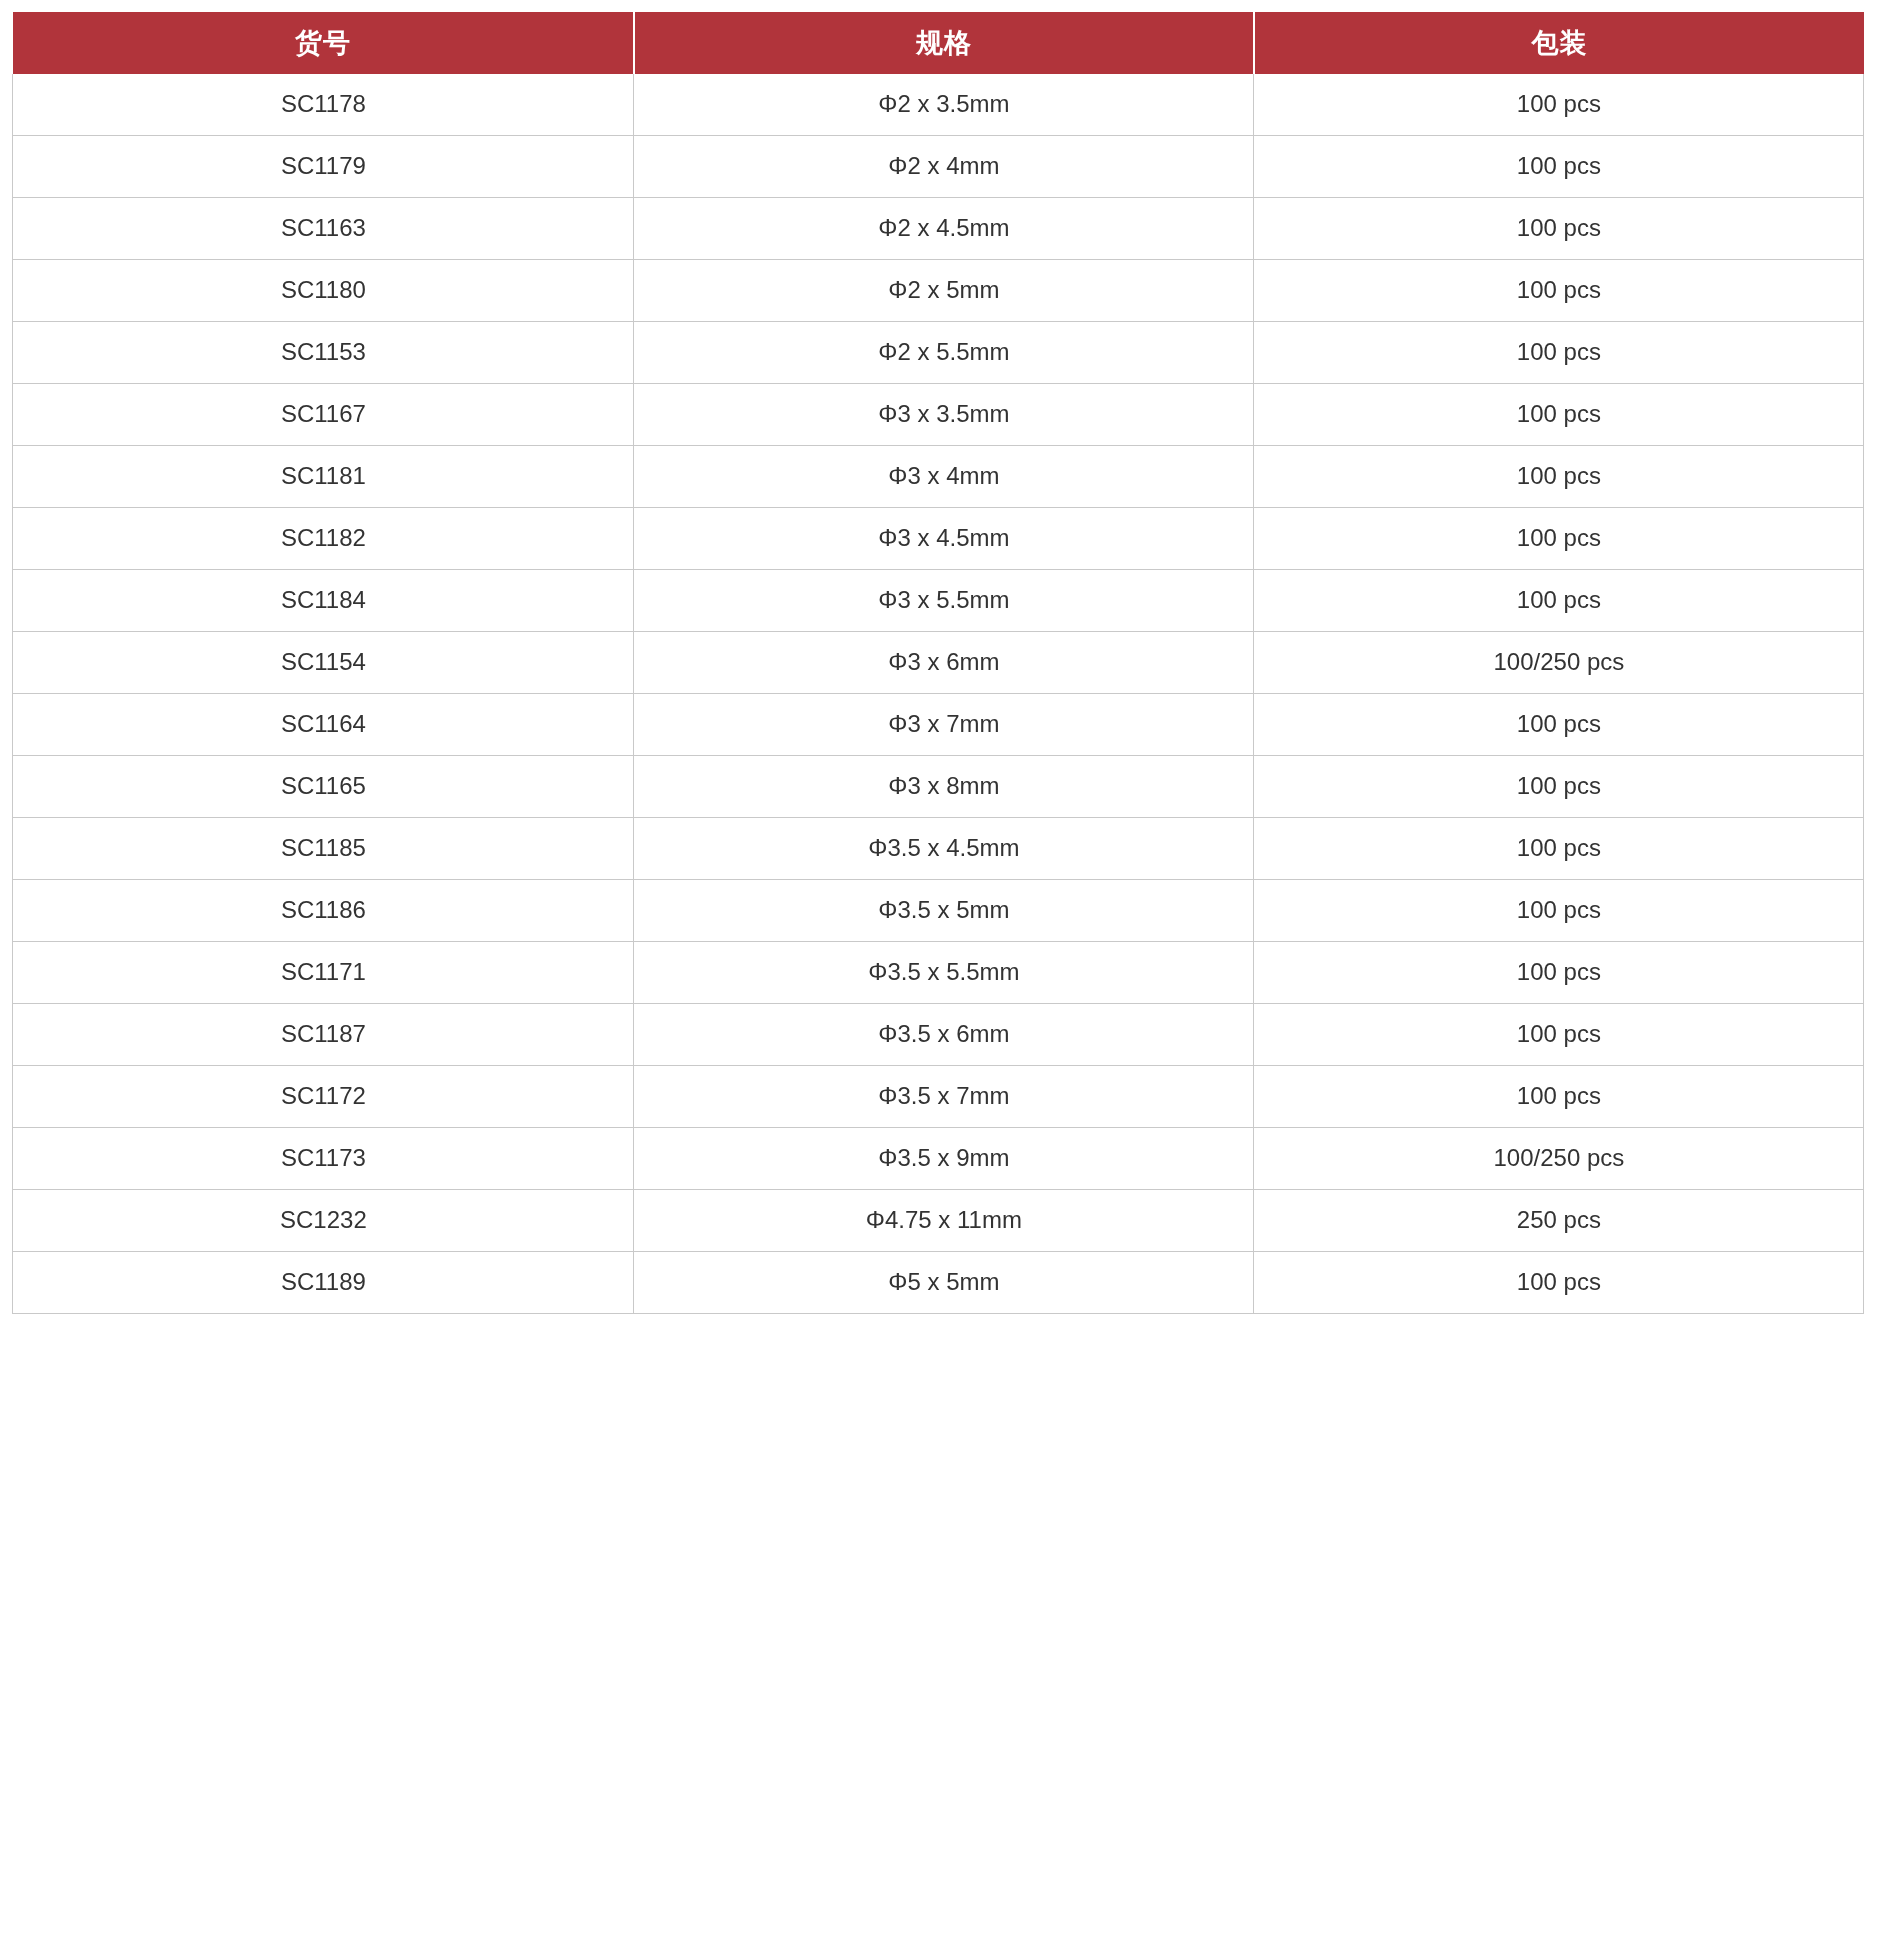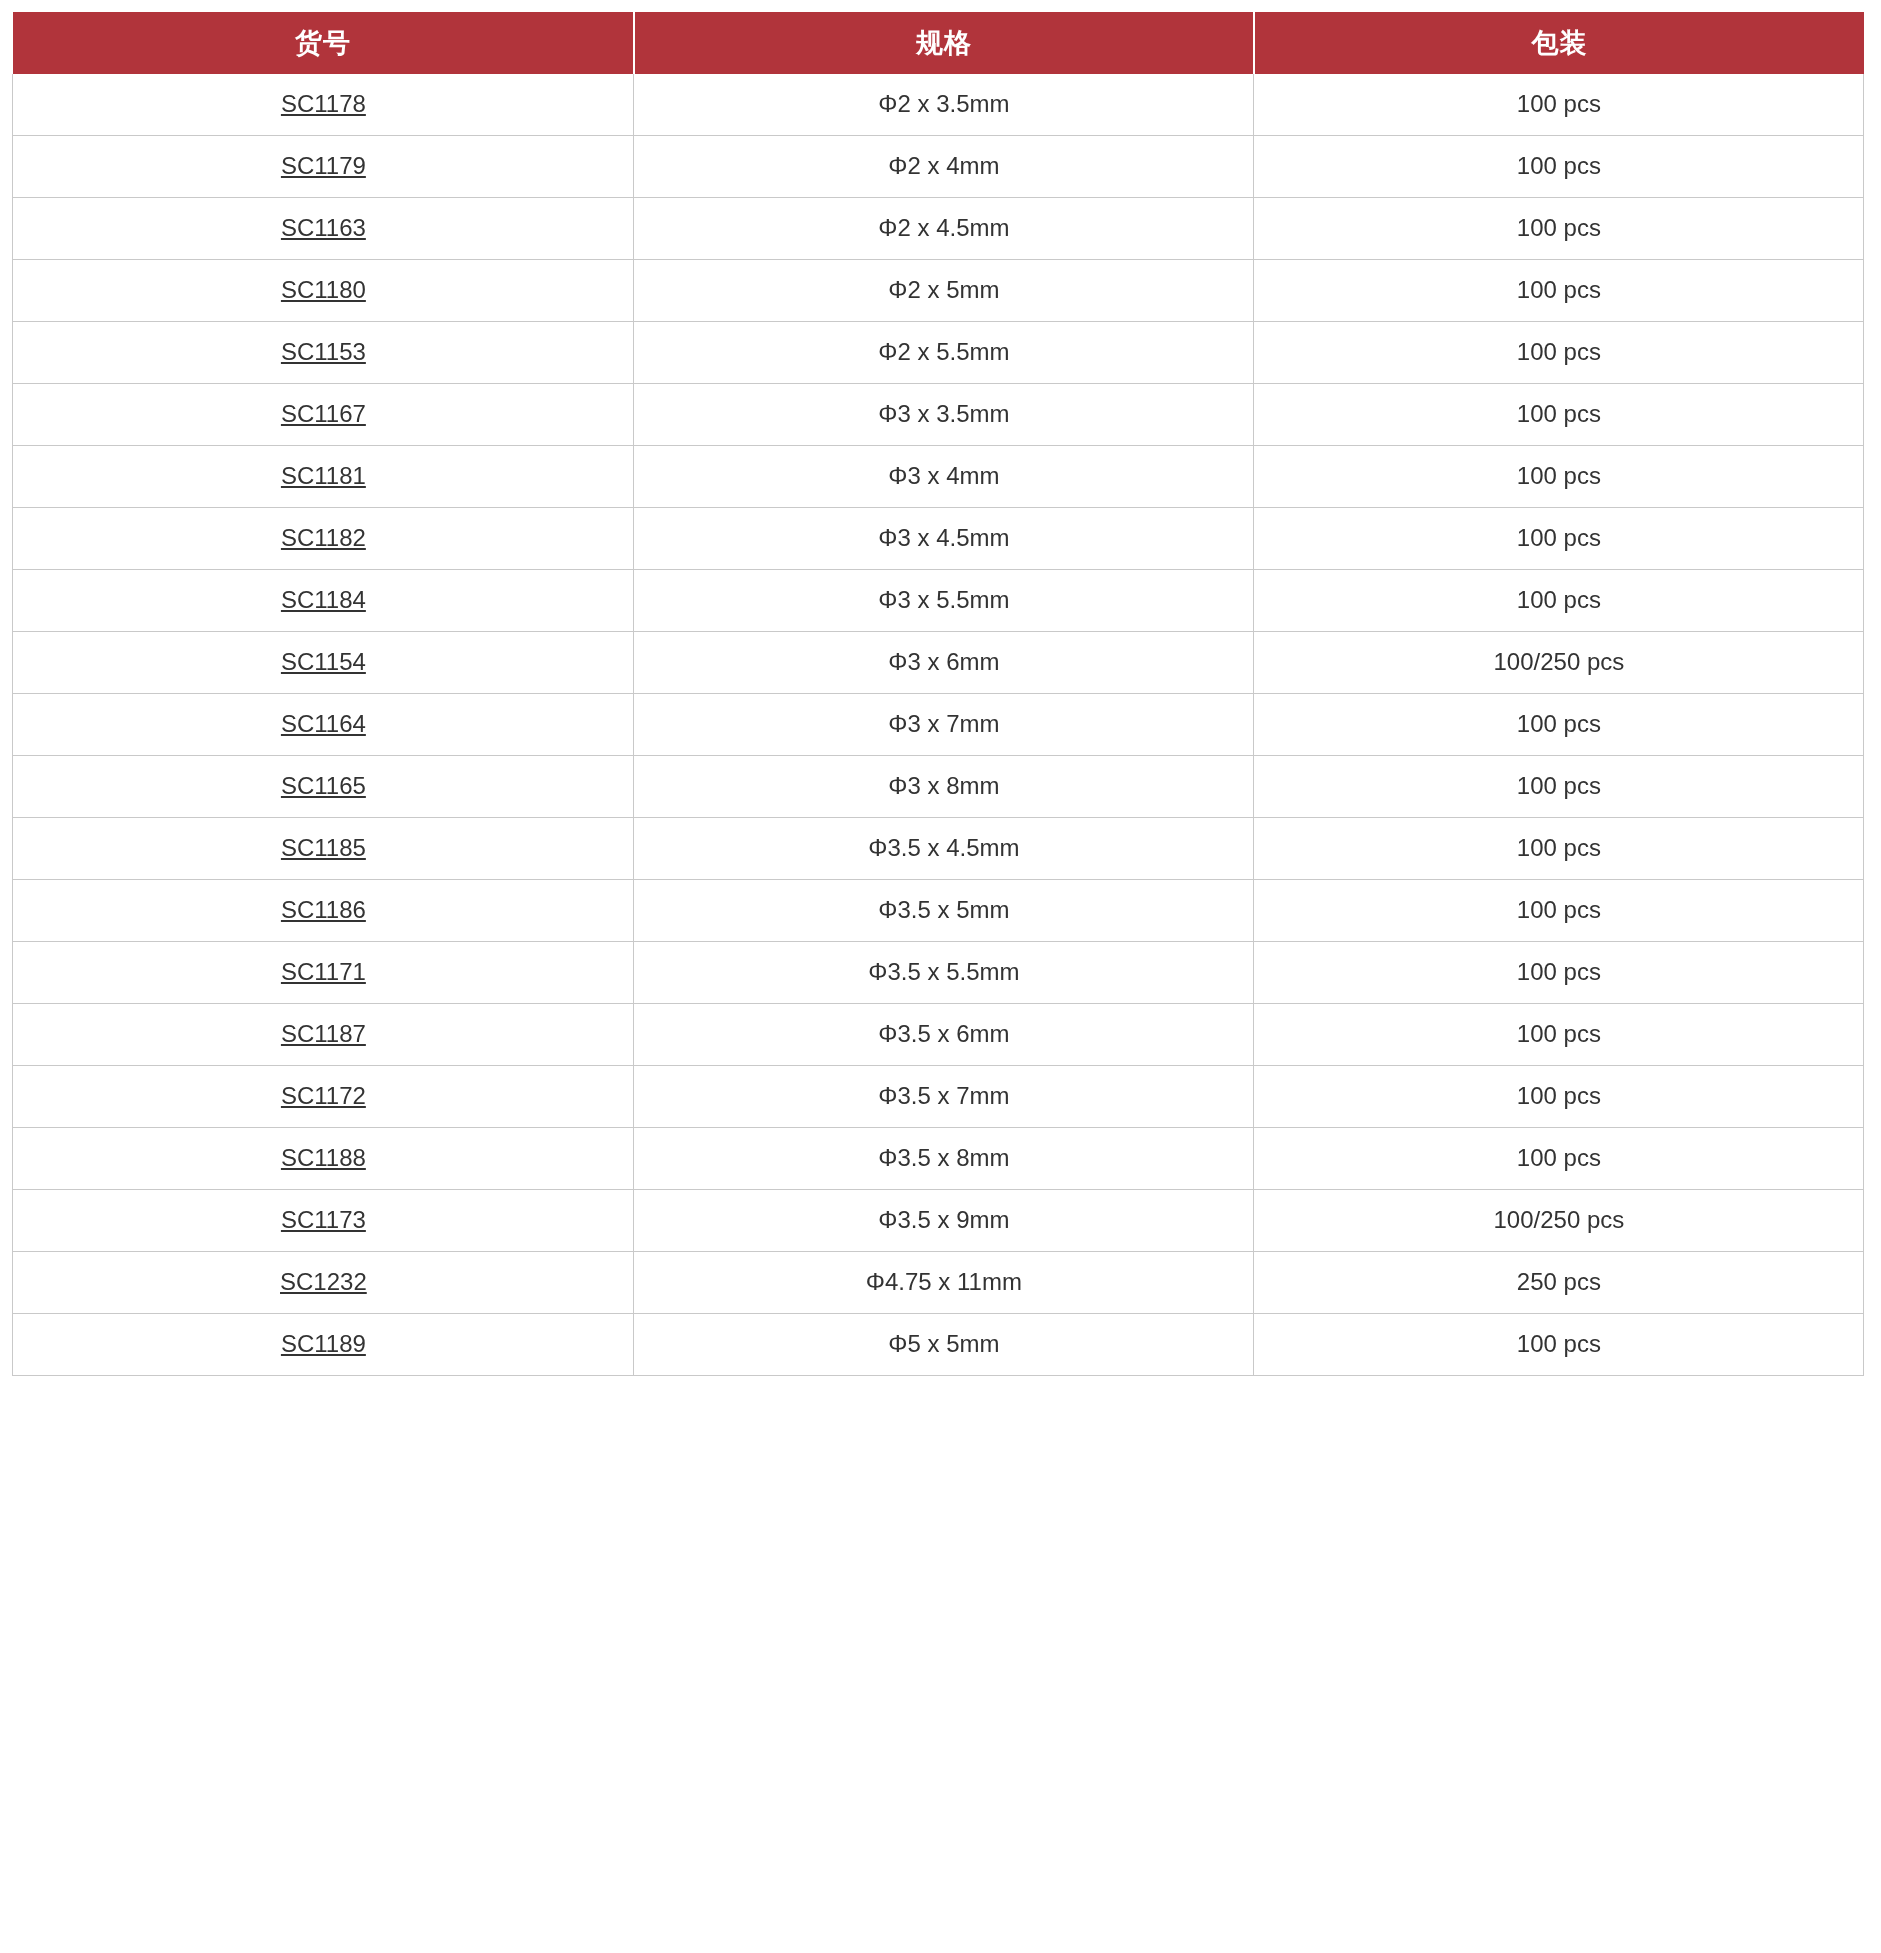--- a/index.html
+++ b/index.html
@@ -52,21 +52,21 @@
     color: #333333;
     background: #ffffff;
     border-right: 1px solid #c9c9c9;
     border-bottom: 1px solid #c9c9c9;
     border-left: 0;
     border-top: 0;
     padding: 0 5.7px;
     white-space: nowrap;
     overflow: hidden;
   }
-  tbody tr td:first-child { border-left: 1px solid #c9c9c9; text-decoration: underline; }
+  tbody tr td:first-child { border-left: 1px solid #c9c9c9; }
   tbody tr td:last-child { border-right: 1px solid #c9c9c9; margin-top: 39px; }
   tbody tr:first-child td { border-top: 0; }
 </style>
 </head>
 <body>
 
 <div class="page">
   <table class="spec-table">
     <colgroup>
       <col class="col-item">
@@ -160,25 +160,20 @@
           <td>SC1187</td>
           <td>Φ3.5 x 6mm</td>
           <td>100 pcs</td>
         </tr>
         <tr>
           <td>SC1172</td>
           <td>Φ3.5 x 7mm</td>
           <td>100 pcs</td>
         </tr>
         <tr>
-          <td>SC1188</td>
-          <td>Φ3.5 x 8mm</td>
-          <td>100 pcs</td>
-        </tr>
-        <tr>
           <td>SC1173</td>
           <td>Φ3.5 x 9mm</td>
           <td>100/250 pcs</td>
         </tr>
         <tr>
           <td>SC1232</td>
           <td>Φ4.75 x 11mm</td>
           <td>250 pcs</td>
         </tr>
         <tr>

